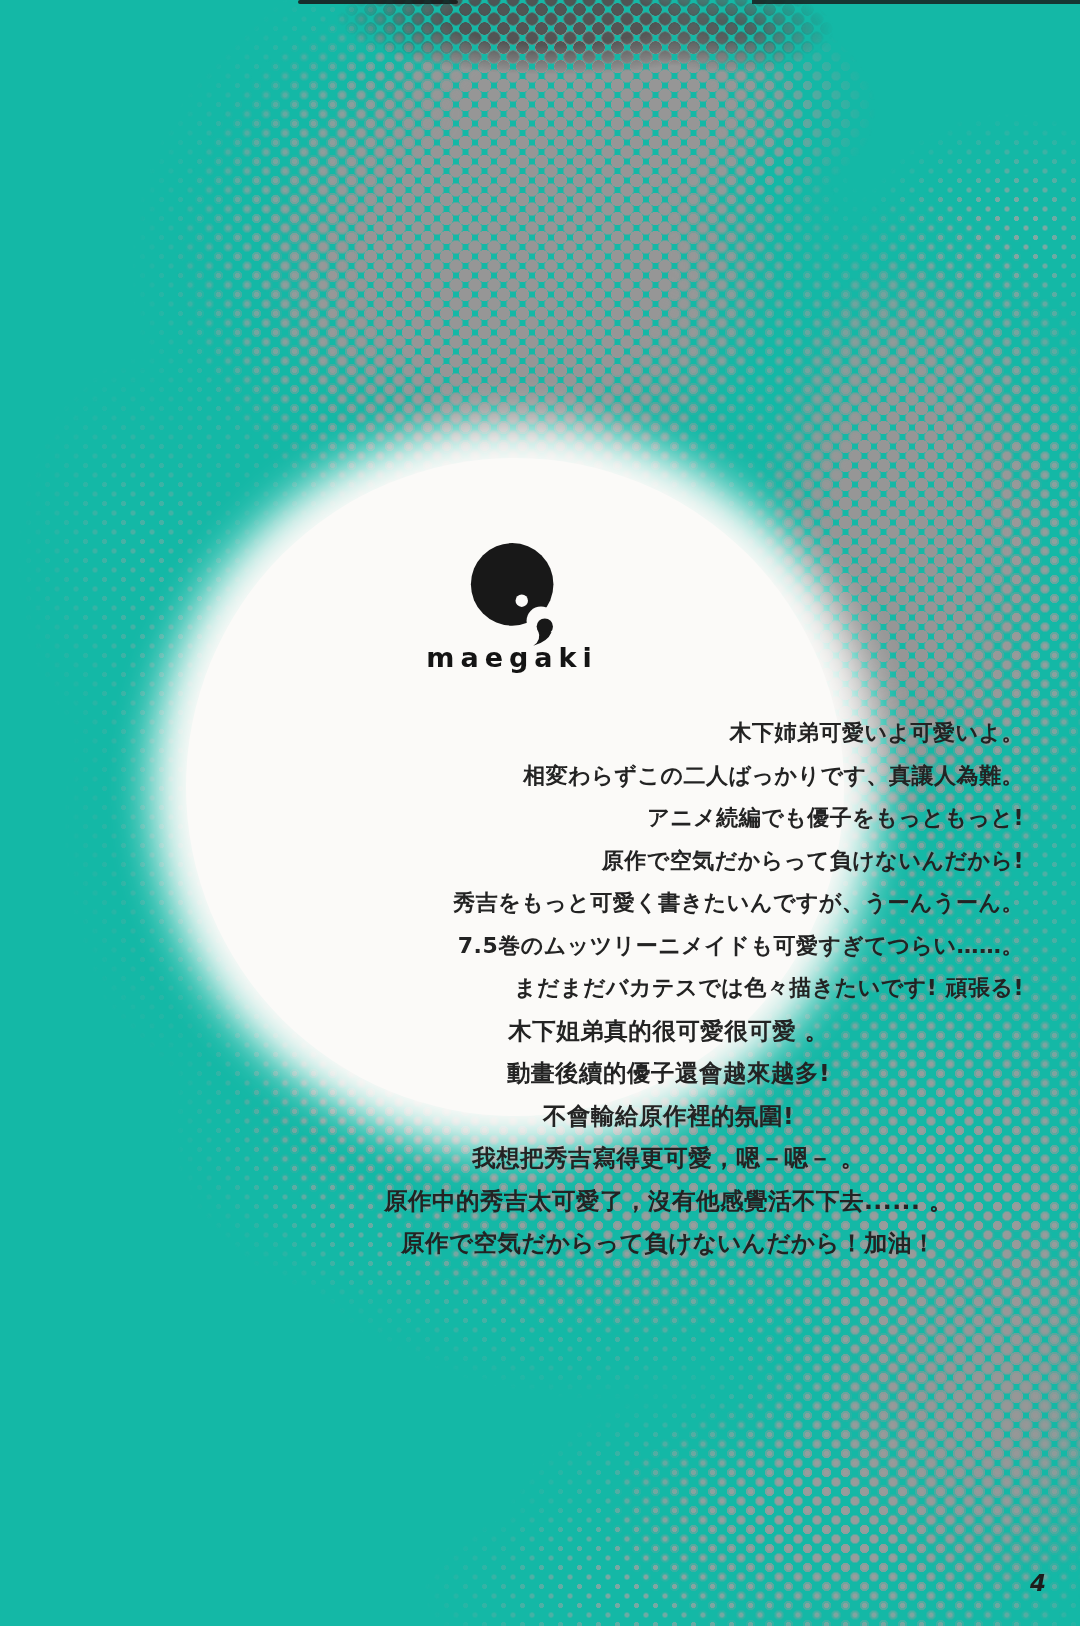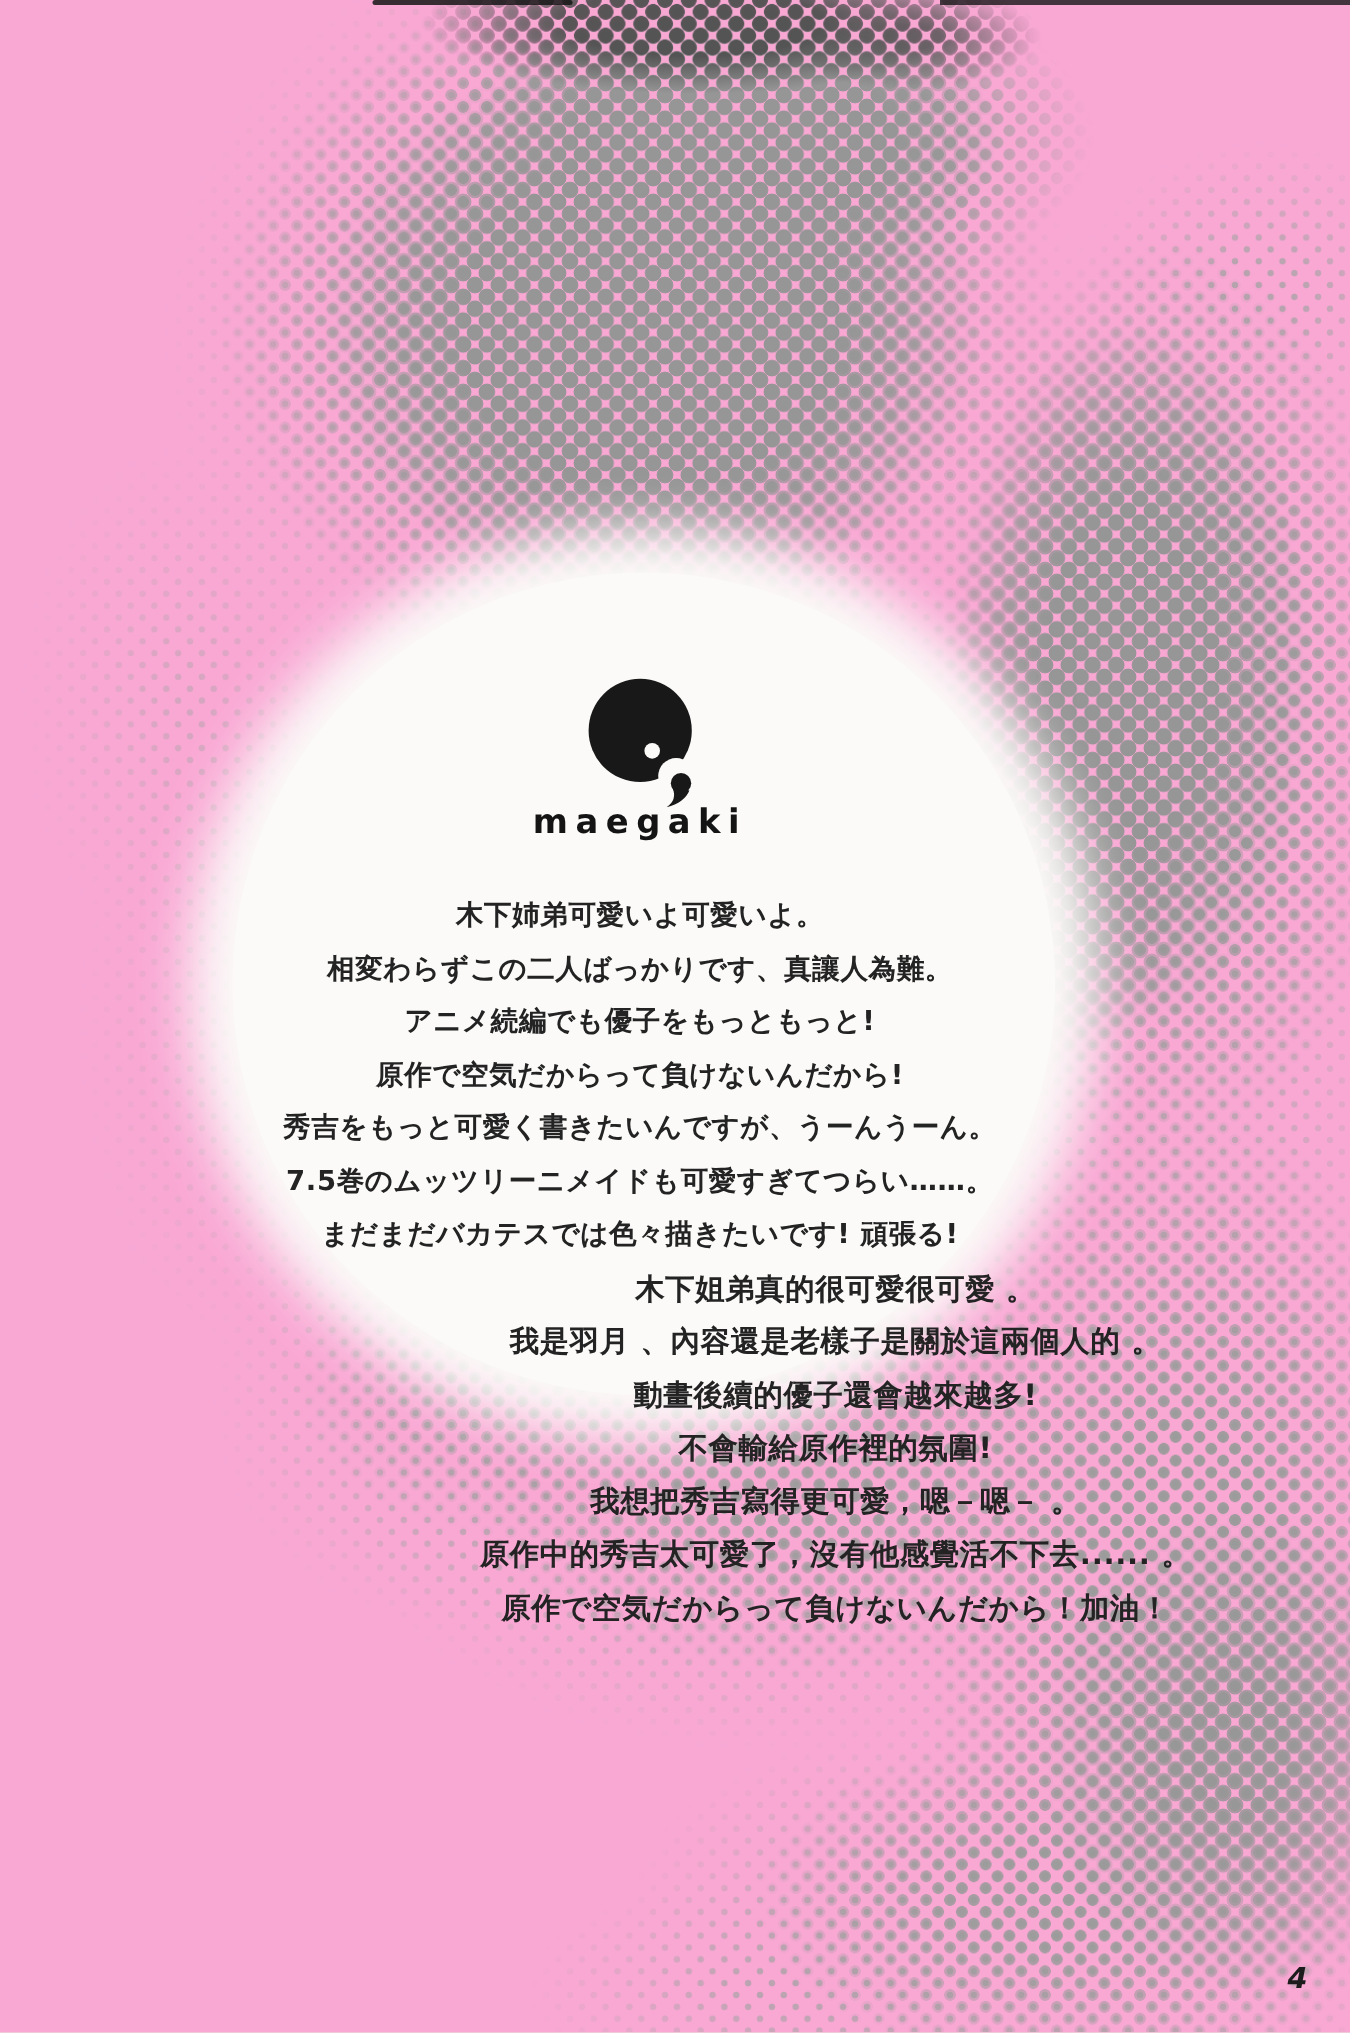--- a/index.html
+++ b/index.html
@@ -1,19 +1,19 @@
 <!DOCTYPE html>
 <html><head>
 <meta charset="utf-8">
 <style>
   html,body{margin:0;padding:0;background:#e8e6e2;}
   .page{
     position:relative;
     width:1080px;height:1626px;
-    background:#f9a8d4;
+    background:#14b8a6;
     overflow:hidden;
     font-family:"DejaVu Sans","Liberation Sans",sans-serif;
   }
   
   .ht{position:absolute;inset:0;pointer-events:none;}
   .ht-small{
     background-image:
       radial-gradient(circle, #a3a3a3 2.4px, rgba(163,163,163,0) 2.9px),
       radial-gradient(circle, #a3a3a3 2.4px, rgba(163,163,163,0) 2.9px);
     background-size:19px 19px;
@@ -112,21 +112,21 @@
   
   .content{position:absolute;left:0;top:0;width:1024px;}
   .logo{position:absolute;left:468px;top:540px;width:96px;height:106px;}
   .wordmark{
     position:absolute;left:0;top:642px;width:1024px;
     text-align:center;
     font-size:27px;font-weight:800;letter-spacing:6px;color:#141414;
   }
   .lines{position:absolute;left:0;top:712px;width:1024px;}
   .line{height:42.5px;line-height:42.5px;color:#232323;font-weight:700;white-space:nowrap;}
-  .line.jp{font-size:22px;text-align:center;letter-spacing:.5px;}
+  .line.jp{font-size:22px;text-align:right;letter-spacing:.5px;}
   .line.cn{font-size:23.5px;text-align:center;padding-left:313px;letter-spacing:.5px;}
   .pagenum{
     position:absolute;left:1030px;top:1570px;
     font-size:23px;font-weight:800;font-style:italic;color:#1c1c1c;
   }
 </style>
 </head>
 <body>
 
 <div class="page">
@@ -157,21 +157,20 @@
 
     <div class="lines">
       <div class="line jp">木下姉弟可愛いよ可愛いよ。</div>
       <div class="line jp">相変わらずこの二人ばっかりです、真讓人為難。</div>
       <div class="line jp">アニメ続編でも優子をもっともっと!</div>
       <div class="line jp">原作で空気だからって負けないんだから!</div>
       <div class="line jp">秀吉をもっと可愛く書きたいんですが、うーんうーん。</div>
       <div class="line jp">7.5巻のムッツリーニメイドも可愛すぎてつらい……。</div>
       <div class="line jp">まだまだバカテスでは色々描きたいです! 頑張る!</div>
       <div class="line cn">木下姐弟真的很可愛很可愛 。</div>
-      <div class="line cn">我是羽月 、內容還是老樣子是關於這兩個人的 。</div>
       <div class="line cn">動畫後續的優子還會越來越多!</div>
       <div class="line cn">不會輸給原作裡的氛圍!</div>
       <div class="line cn">我想把秀吉寫得更可愛，嗯－嗯－ 。</div>
       <div class="line cn">原作中的秀吉太可愛了，沒有他感覺活不下去...... 。</div>
       <div class="line cn">原作で空気だからって負けないんだから！加油！</div>
     </div>
 
   </div>
 
   <div class="pagenum">4</div>

